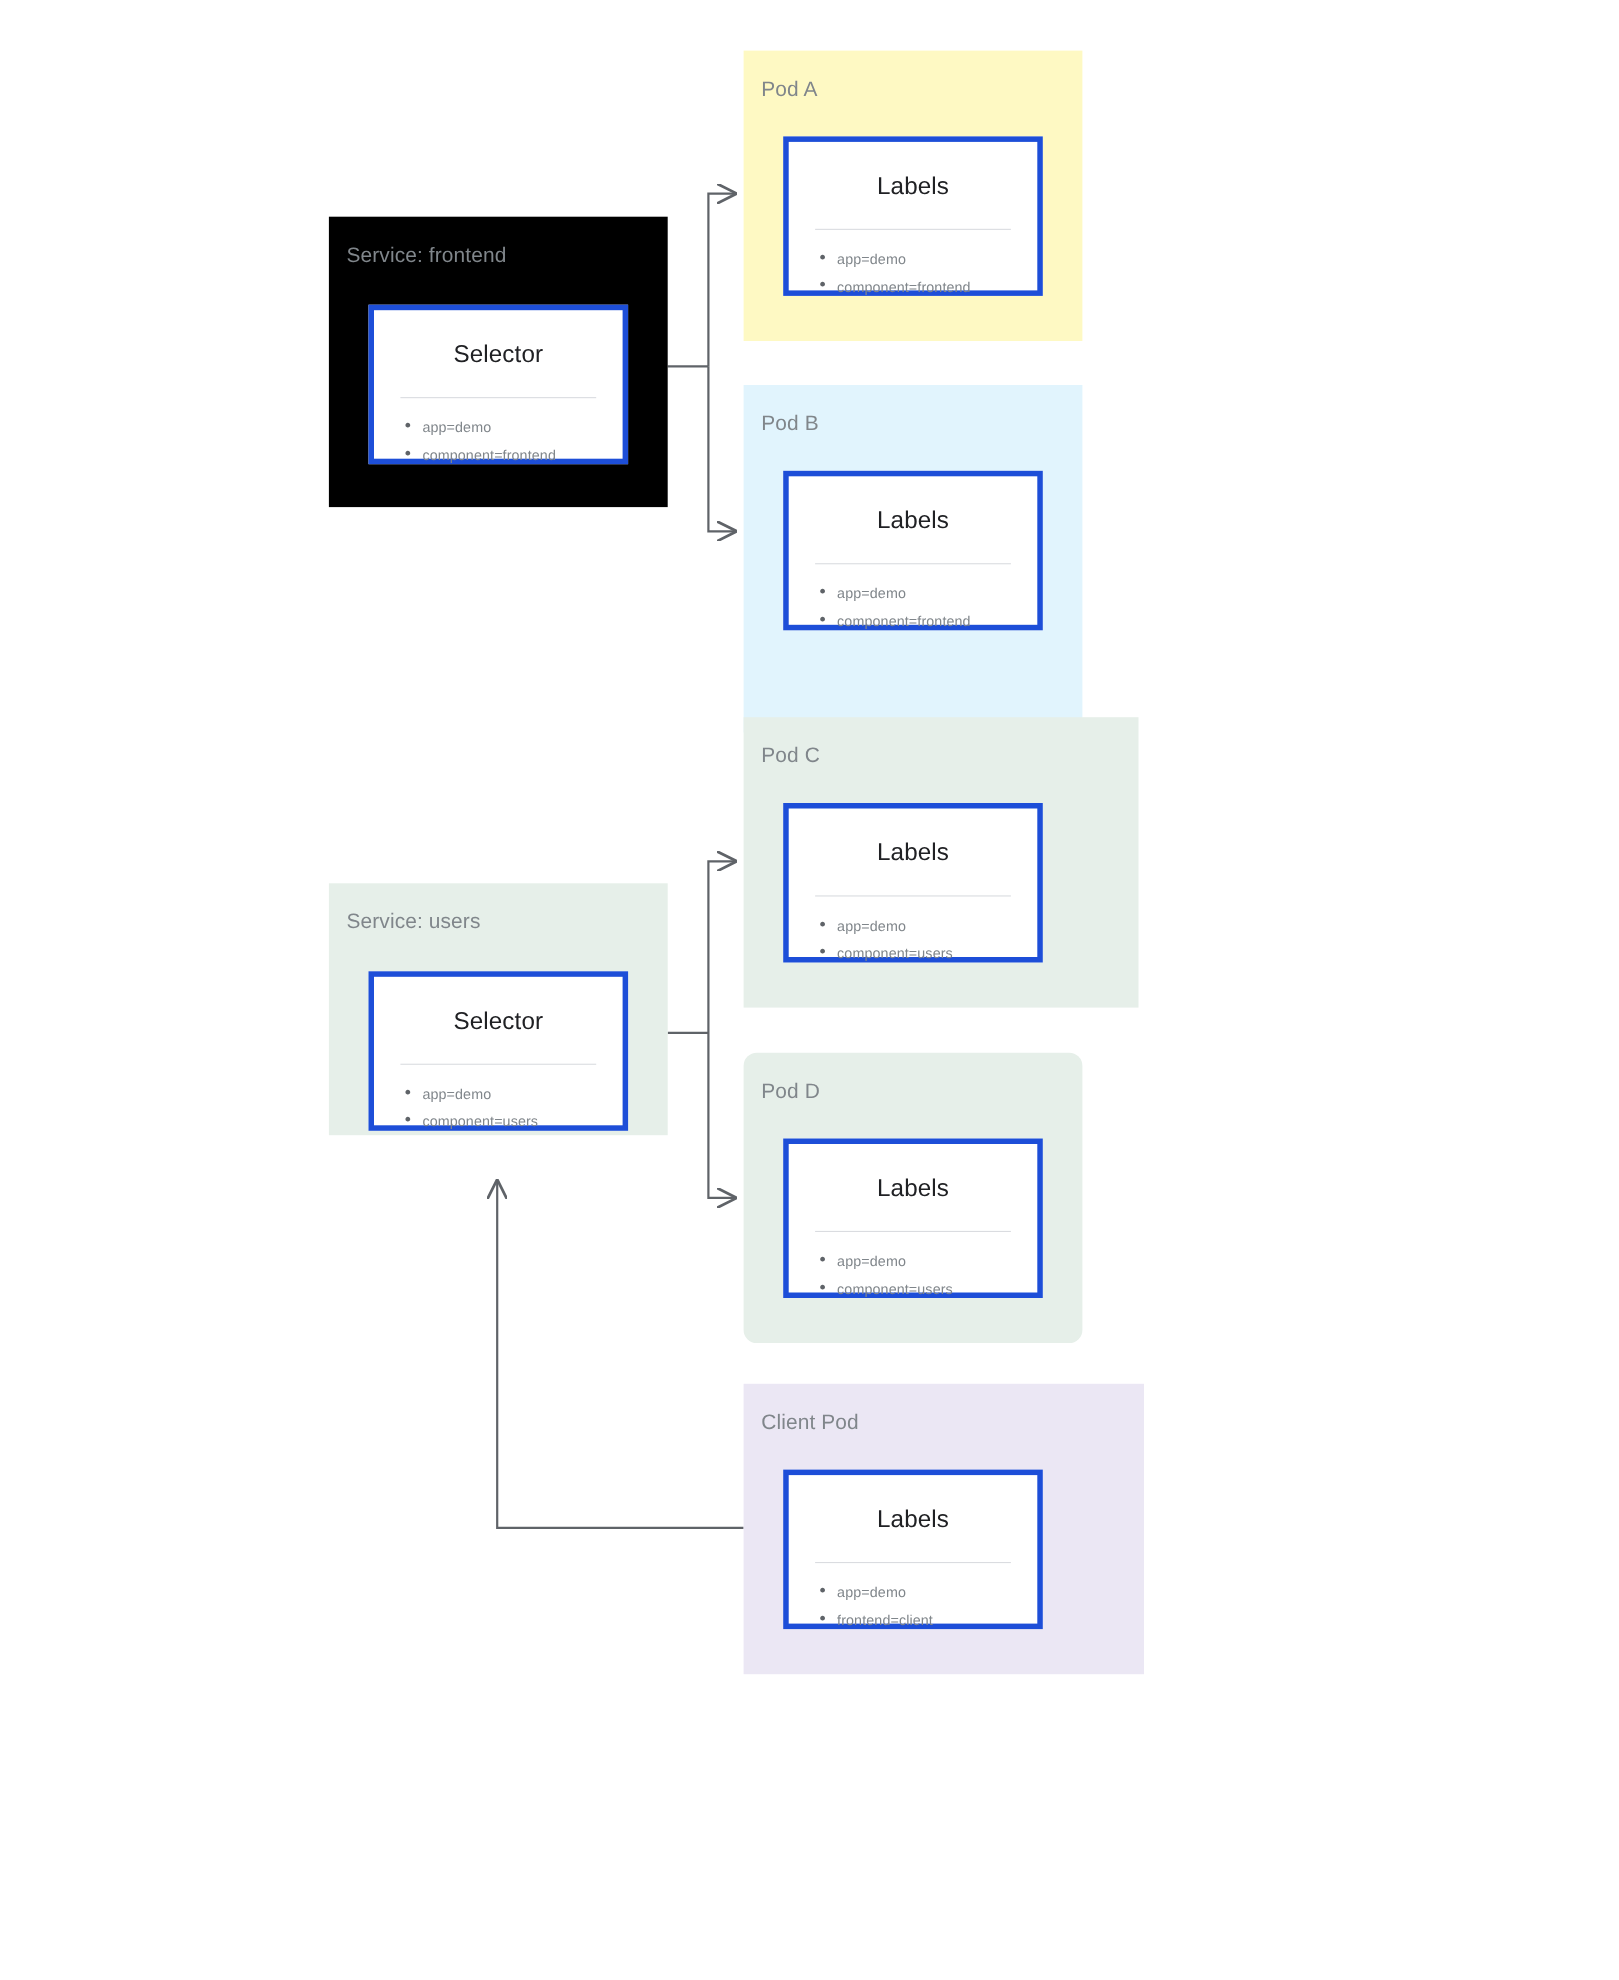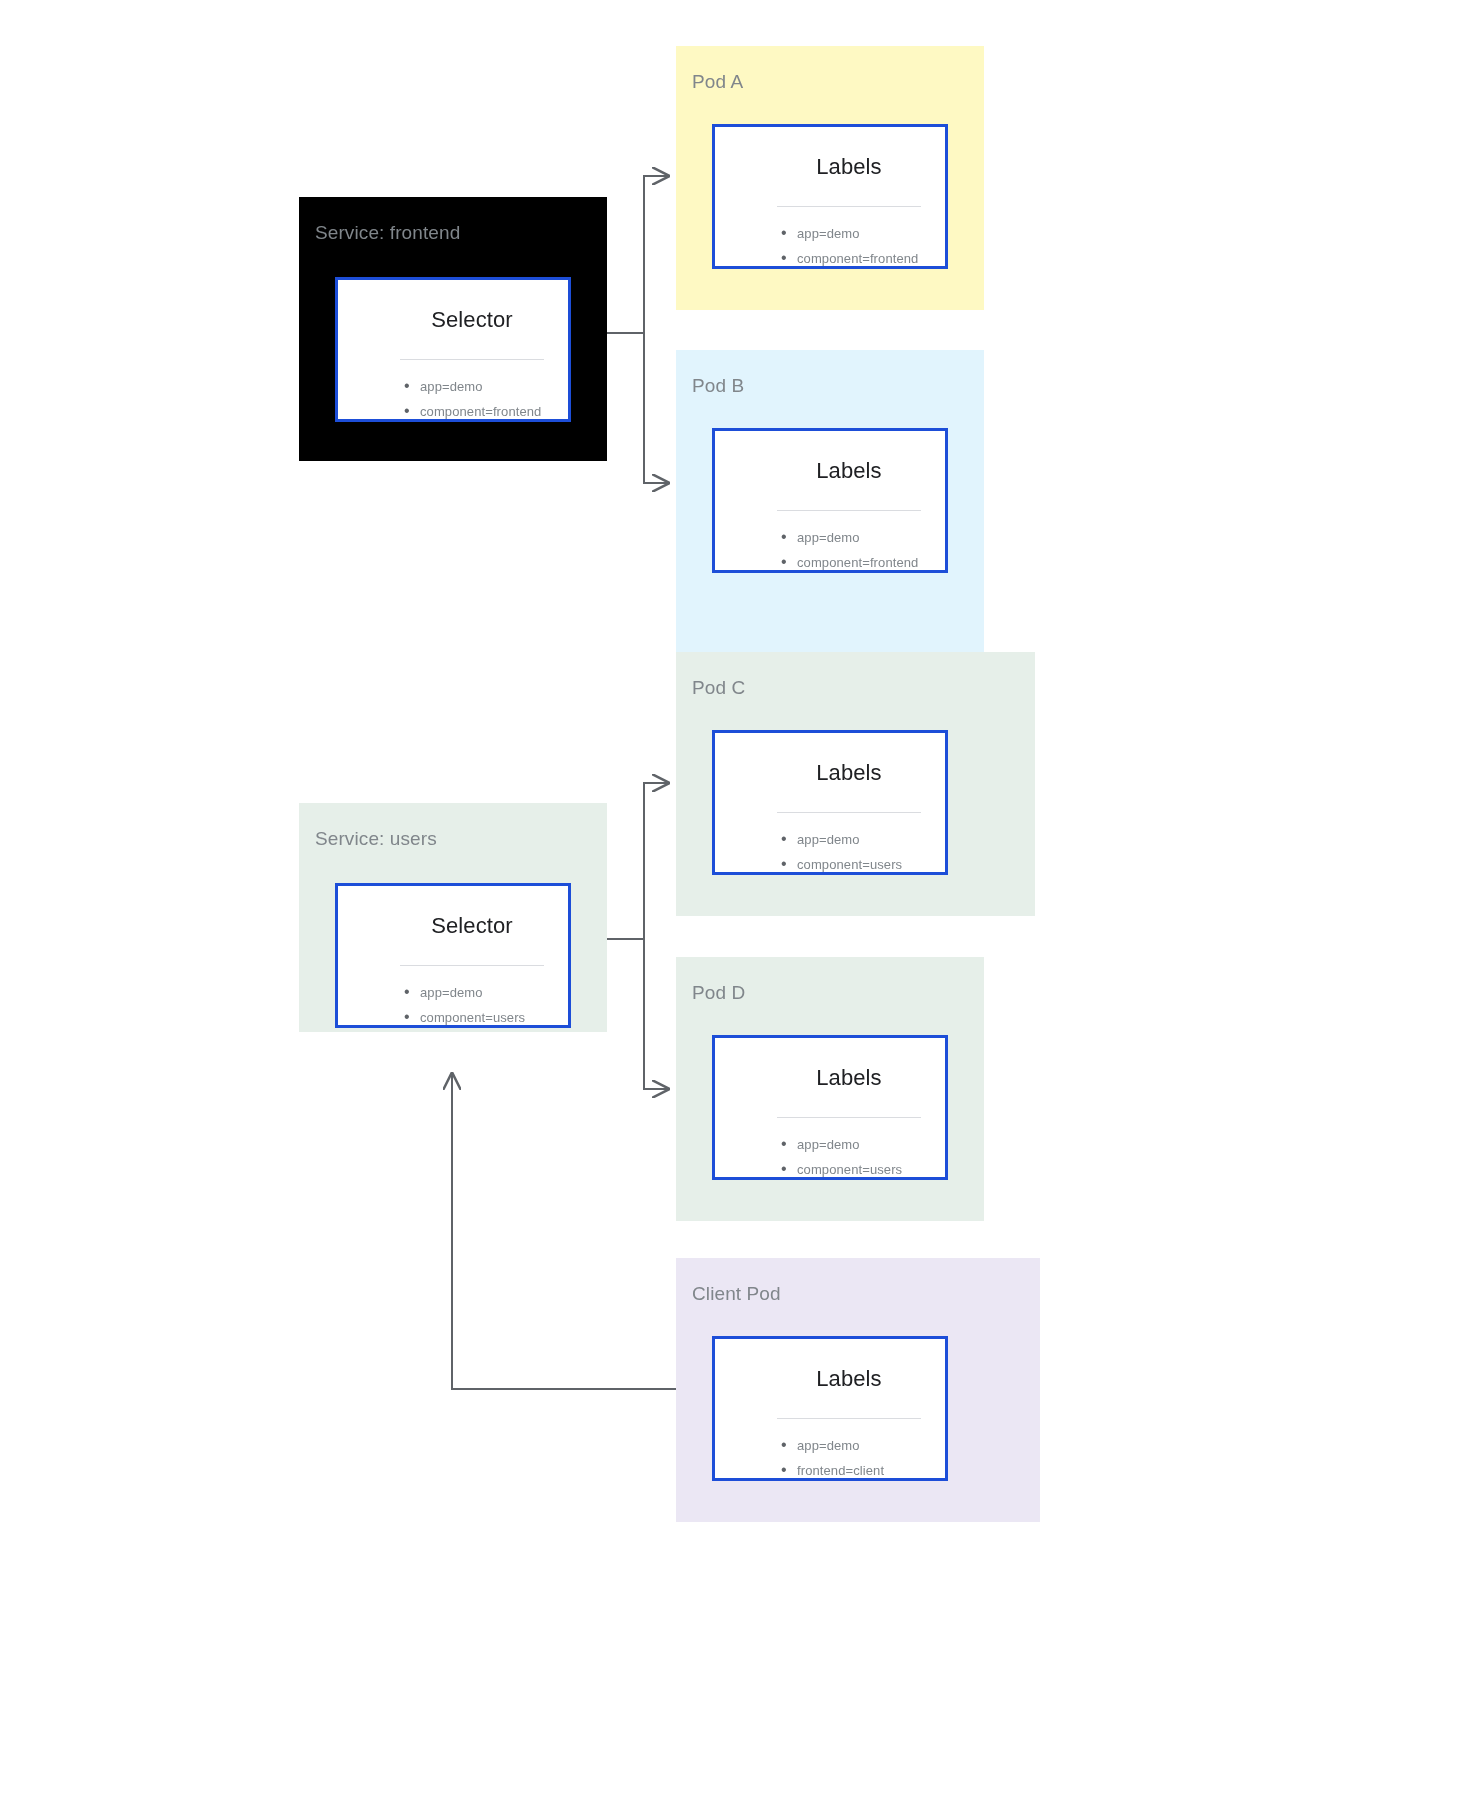--- a/index.html
+++ b/index.html
@@ -29,22 +29,21 @@
     color: #80868b;
     letter-spacing: .1px;
     white-space: nowrap;
   }
 
   
   .card {
     position: absolute;
     box-sizing: border-box;
     background: #ffffff;
-    border: 3px solid #1d4ed8;
-    padding-left: 38px;
+    border: 5px solid #1d4ed8;
   }
   .card-title {
     text-align: center;
     font-size: 22px;
     color: #202124;
     padding-top: 27px;
     letter-spacing: .1px;
   }
   .card-rule {
     height: 1px;
@@ -165,21 +164,21 @@
     <div class="card" style="left:36px; top:78px; width:236px; height:145px;">
       <div class="card-title">Labels</div>
       <div class="card-rule"></div>
       <ul class="card-list">
         <li>app=demo</li>
         <li>component=users</li>
       </ul>
     </div>
   </div>
 
-  <div class="group" style="left:676px; top:957px; width:308px; height:264px; background:#e6efe9;">
+  <div class="group" style="left:676px; top:957px; width:308px; height:264px; background:#e6efe9;border-radius:12px;">
     <div class="group-title" style="left:16px; top:25px;">Pod D</div>
     <div class="card" style="left:36px; top:78px; width:236px; height:145px;">
       <div class="card-title">Labels</div>
       <div class="card-rule"></div>
       <ul class="card-list">
         <li>app=demo</li>
         <li>component=users</li>
       </ul>
     </div>
   </div>

